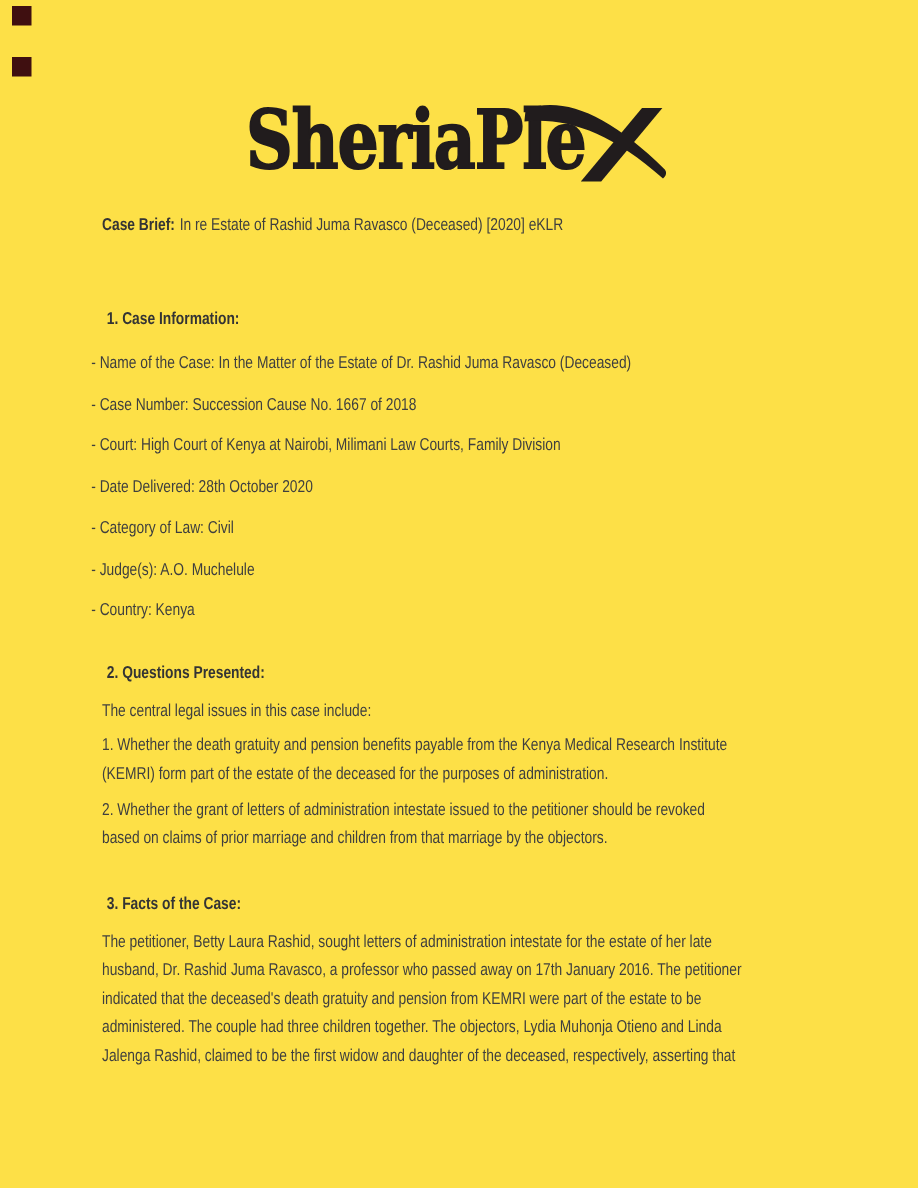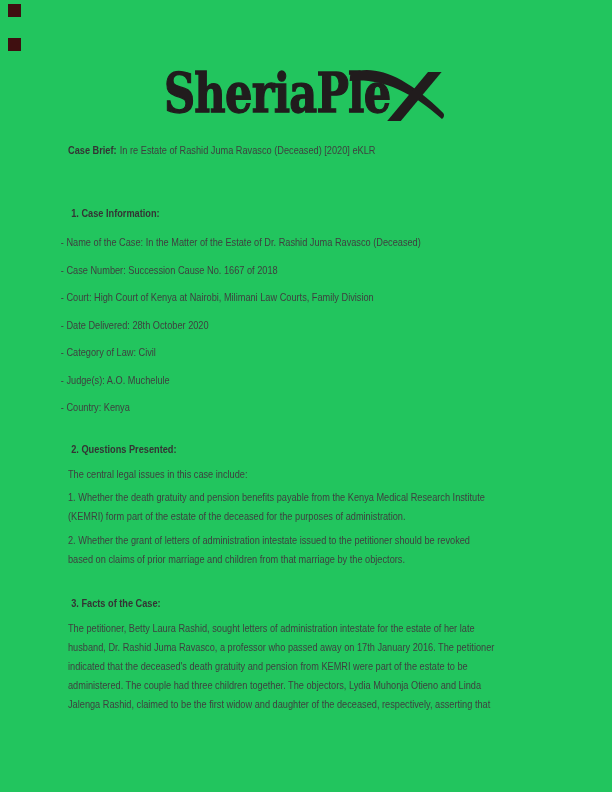--- a/index.html
+++ b/index.html
@@ -1,19 +1,19 @@
 <!DOCTYPE html>
 <html><head>
 <meta charset="utf-8">
 <style>
   html,body{margin:0;padding:0;background:#ffffff;}
   .page{
     position:relative;
     width:612px;height:792px;
-    background:#22c55e;
+    background:#fde047;
     overflow:hidden;
     font-family:"Liberation Sans", sans-serif;
     color:#3f3f3f;
   }
   
   .content{
     position:absolute;left:0;top:0;
     width:765px;height:792px;
     transform:scaleX(0.8);
     transform-origin:0 0;

